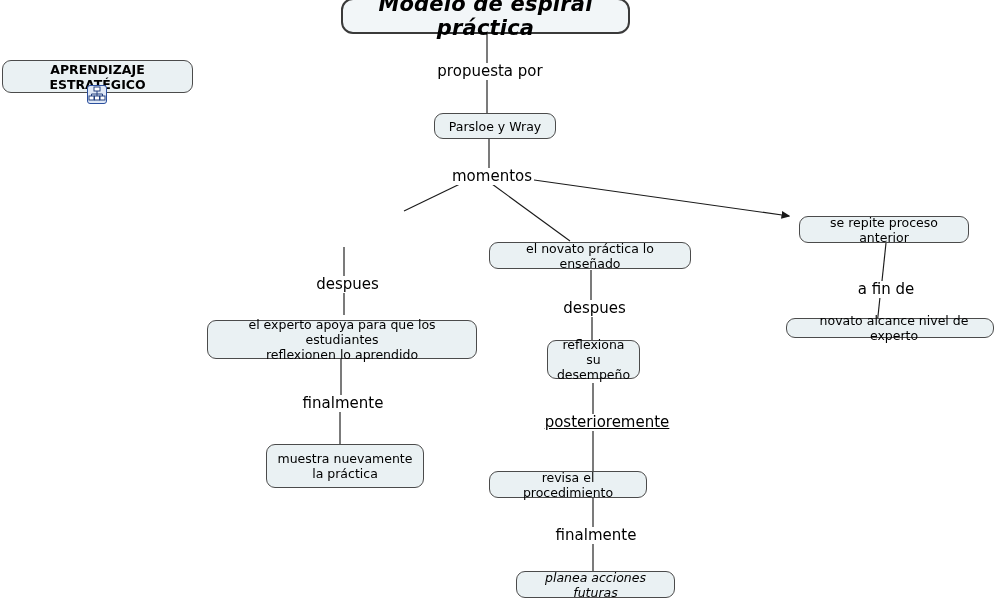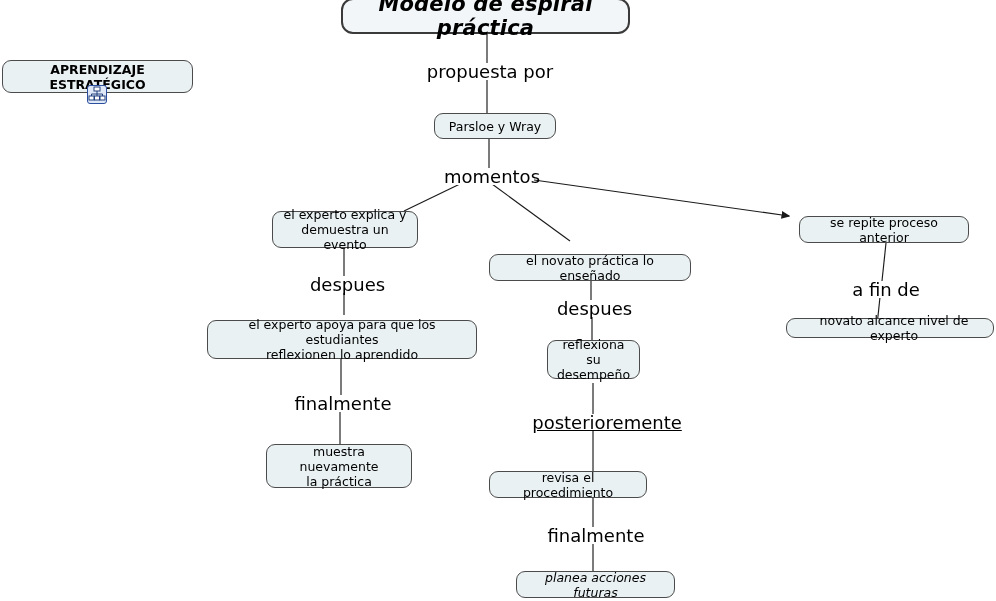--- a/index.html
+++ b/index.html
@@ -56,21 +56,21 @@
     letter-spacing: 0.2px;
   }
   .node.plain {
     font-size: 12.5px;
   }
   
   .linklabel {
     position: absolute;
     background: #ffffff;
     color: #000000;
-    font-size: 18px;
+    font-size: 15px;
     line-height: 15px;
     text-align: center;
     white-space: nowrap;
     padding: 0 3px;
     display: flex;
     align-items: center;
     justify-content: center;
   }
   
   .resicon {
@@ -137,36 +137,34 @@
       <line x1="9" y1="8" x2="9" y2="10" stroke="#24407e" stroke-width="1"></line>
       <line x1="14.5" y1="8" x2="14.5" y2="10" stroke="#24407e" stroke-width="1"></line>
       <rect x="1" y="10" width="5" height="4" fill="#ffffff" stroke="#24407e" stroke-width="1"></rect>
       <rect x="6.5" y="10" width="5" height="4" fill="#ffffff" stroke="#24407e" stroke-width="1"></rect>
       <rect x="12" y="10" width="5" height="4" fill="#ffffff" stroke="#24407e" stroke-width="1"></rect>
     </svg>
   </div>
 
   <div class="node plain" style="left:434px; top:113px; width:122px; height:26px;">Parsloe y Wray</div>
 
-  <div class="node plain" style="left:272px; top:211px; width:146px; height:37px;">el experto explica y
-demuestra un evento</div>
 
-  <div class="node plain" style="left:489px; top:254px; width:202px; height:27px;">el novato práctica lo enseñado</div>
+  <div class="node plain" style="left:489px; top:242px; width:202px; height:27px;">el novato práctica lo enseñado</div>
 
   <div class="node plain" style="left:799px; top:216px; width:170px; height:27px;">se repite proceso anterior</div>
 
   <div class="node plain" style="left:207px; top:320px; width:270px; height:39px;">el experto apoya para que los estudiantes
 reflexionen lo aprendido</div>
 
   <div class="node plain" style="left:547px; top:340px; width:93px; height:39px;">reflexiona su
 desempeño</div>
 
   <div class="node plain" style="left:786px; top:318px; width:208px; height:20px;padding-left:17px;">novato alcance nivel de experto</div>
 
-  <div class="node plain" style="left:266px; top:444px; width:146px; height:44px;">muestra nuevamente
+  <div class="node plain" style="left:266px; top:444px; width:158px; height:44px;">muestra nuevamente
 la práctica</div>
 
   <div class="node plain" style="left:489px; top:471px; width:158px; height:27px;">revisa el procedimiento</div>
 
   <div class="node plain" style="left:516px; top:571px; width:159px; height:27px;font-style:italic;">planea acciones futuras</div>
 
   <div class="linklabel" style="left:437px; top:63px; width:100px; height:17px;">propuesta por</div>
 
   <div class="linklabel" style="left:450px; top:168px; width:78px; height:17px;">momentos</div>
 

